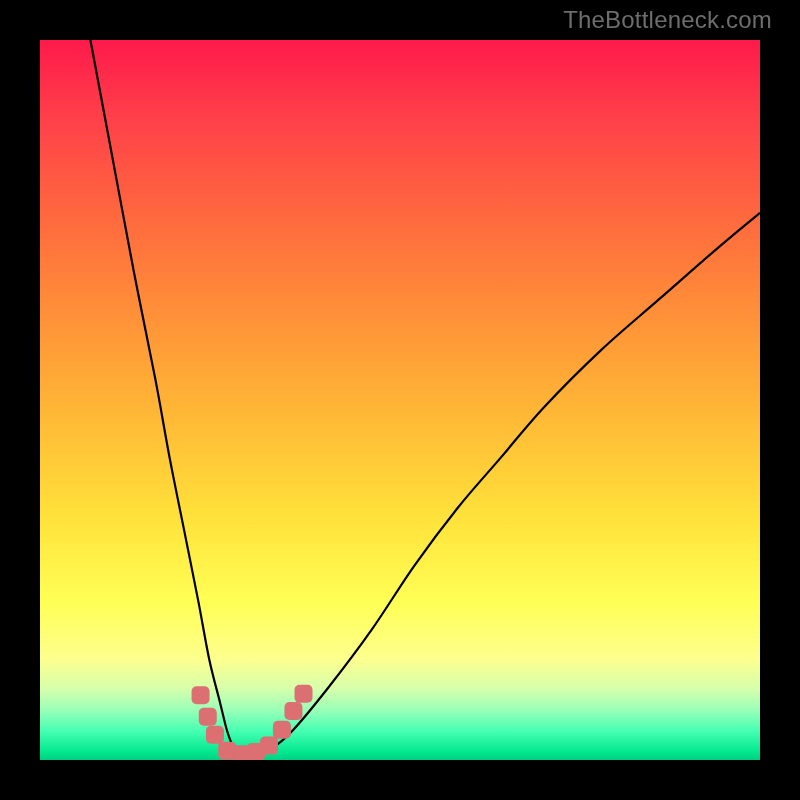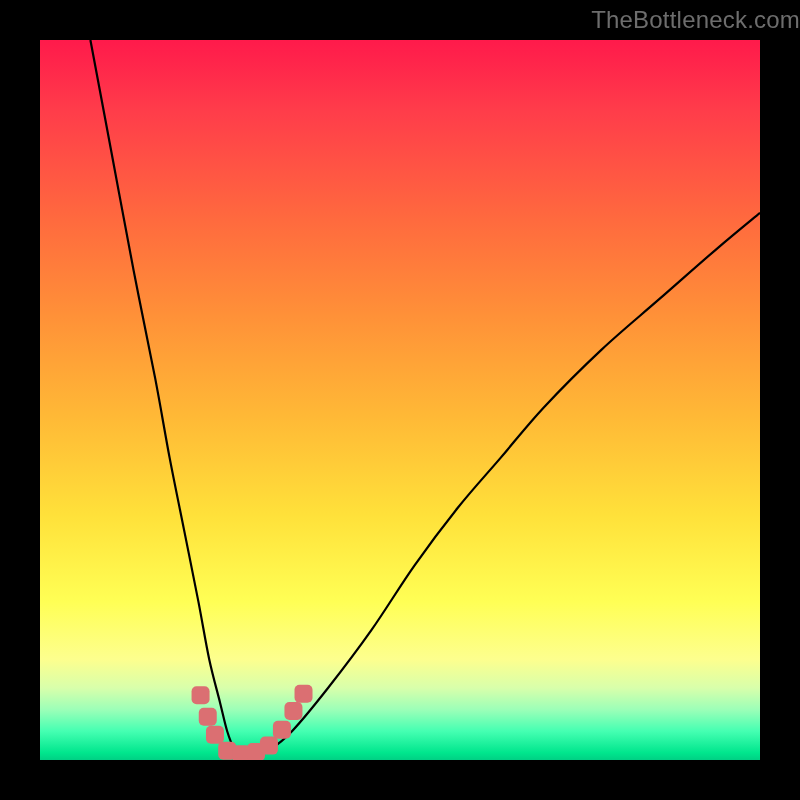--- a/index.html
+++ b/index.html
@@ -43,21 +43,21 @@
   .curve-svg {
     position: absolute;
     left: 0;
     top: 0;
     width: 720px;
     height: 720px;
   }
   .watermark {
     position: absolute;
     top: 6px;
-    right: 0;
+    right: 28px;
     color: #6d6d6d;
     font-size: 24px;
     font-weight: 500;
     letter-spacing: 0.2px;
   }
 </style>
 </head>
 <body>
 
 <div class="frame">

